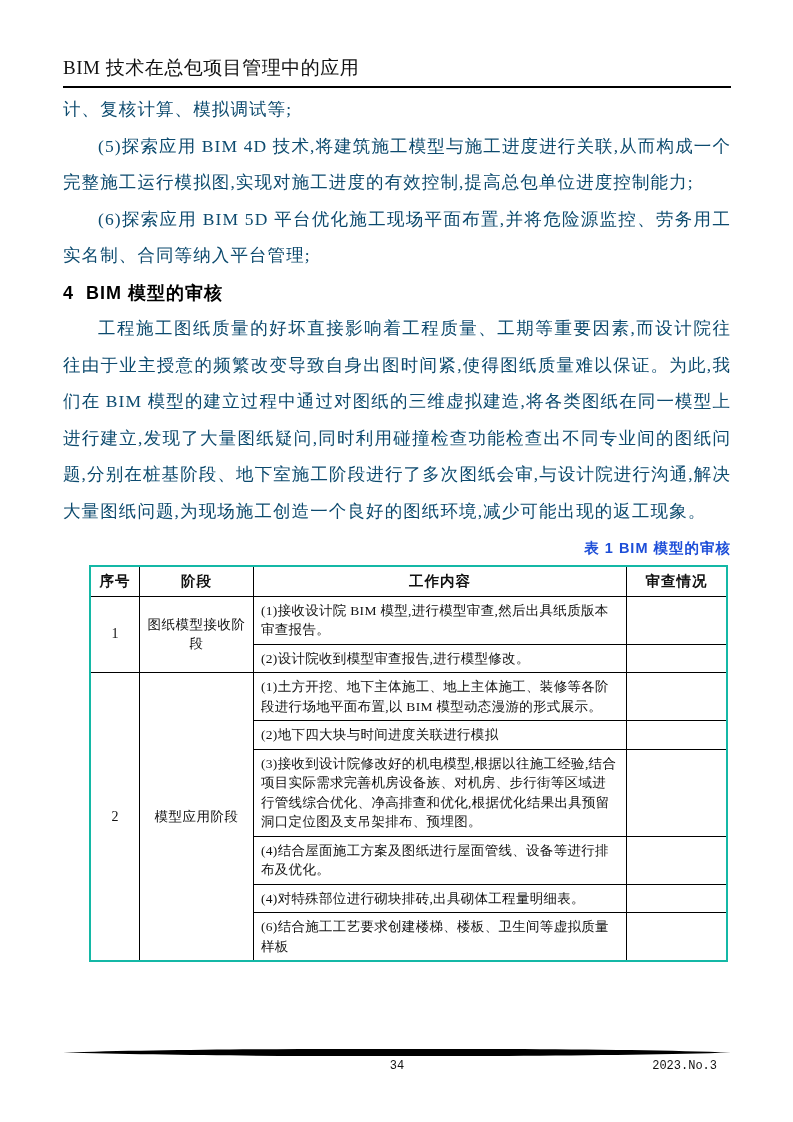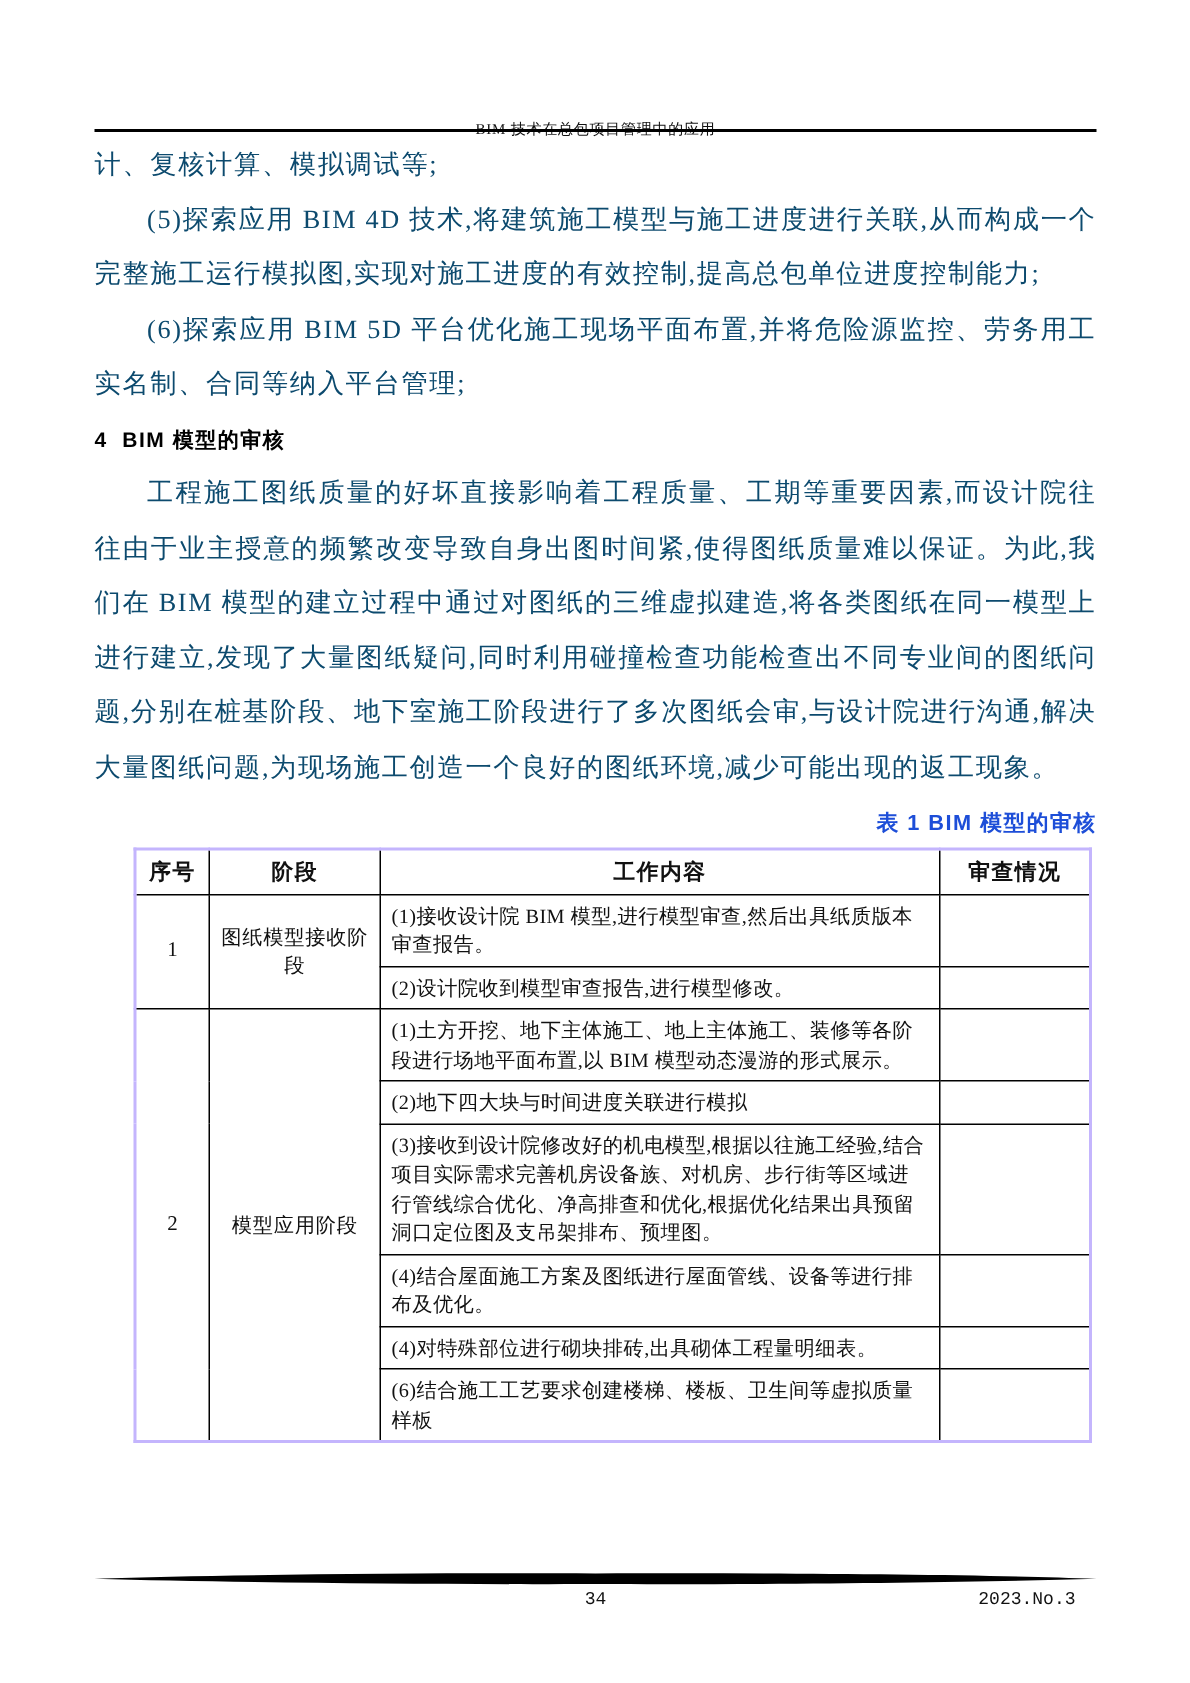--- a/index.html
+++ b/index.html
@@ -15,25 +15,23 @@
     color: #000000;
     font-family: "Liberation Serif", "DejaVu Serif", serif;
     overflow: hidden;
   }
   
   .running-head {
     position: absolute;
     top: 55px;
     left: 63px;
     width: 668px;
-    text-align: center;
-    font-size: 10px;
+    font-size: 19px;
     letter-spacing: 0.5px;
     color: #111;
-    margin-top: 24px;
   }
   .header-rule {
     position: absolute;
     top: 86px;
     left: 63px;
     width: 668px;
     border-top: 2px solid #000;
   }
   
   .page-body {
@@ -49,42 +47,42 @@
     letter-spacing: 1.1px;
     text-align: justify;
     text-justify: inter-ideograph;
     color: #0c4a6e;
   }
   .body-p.indent { text-indent: 2em; }
   .section-heading {
     margin: 2px 0 0 0;
     font-family: "Liberation Sans", "DejaVu Sans", sans-serif;
     font-weight: bold;
-    font-size: 14px;
+    font-size: 18px;
     line-height: 34px;
     letter-spacing: 1px;
     white-space: pre-wrap;
     color: #000;
   }
   
   .table-caption {
     margin: 9px 0 7px 0;
     text-align: right;
     font-family: "Liberation Sans", "DejaVu Sans", sans-serif;
     font-weight: bold;
     font-size: 14.5px;
     letter-spacing: 1px;
     color: #1d4ed8;
   }
   table.review-table {
     border-collapse: collapse;
     table-layout: fixed;
     margin-left: 26px;
     width: 624px;
-    border: 2px solid #c4b5fd;
+    border: 2px solid #14b8a6;
     font-size: 13.5px;
   }
   .review-table th, .review-table td {
     border: 1px solid #000;
     vertical-align: middle;
     color: #111;
   }
   .review-table thead th {
     font-family: "Liberation Sans", "DejaVu Sans", sans-serif;
     font-weight: bold;

